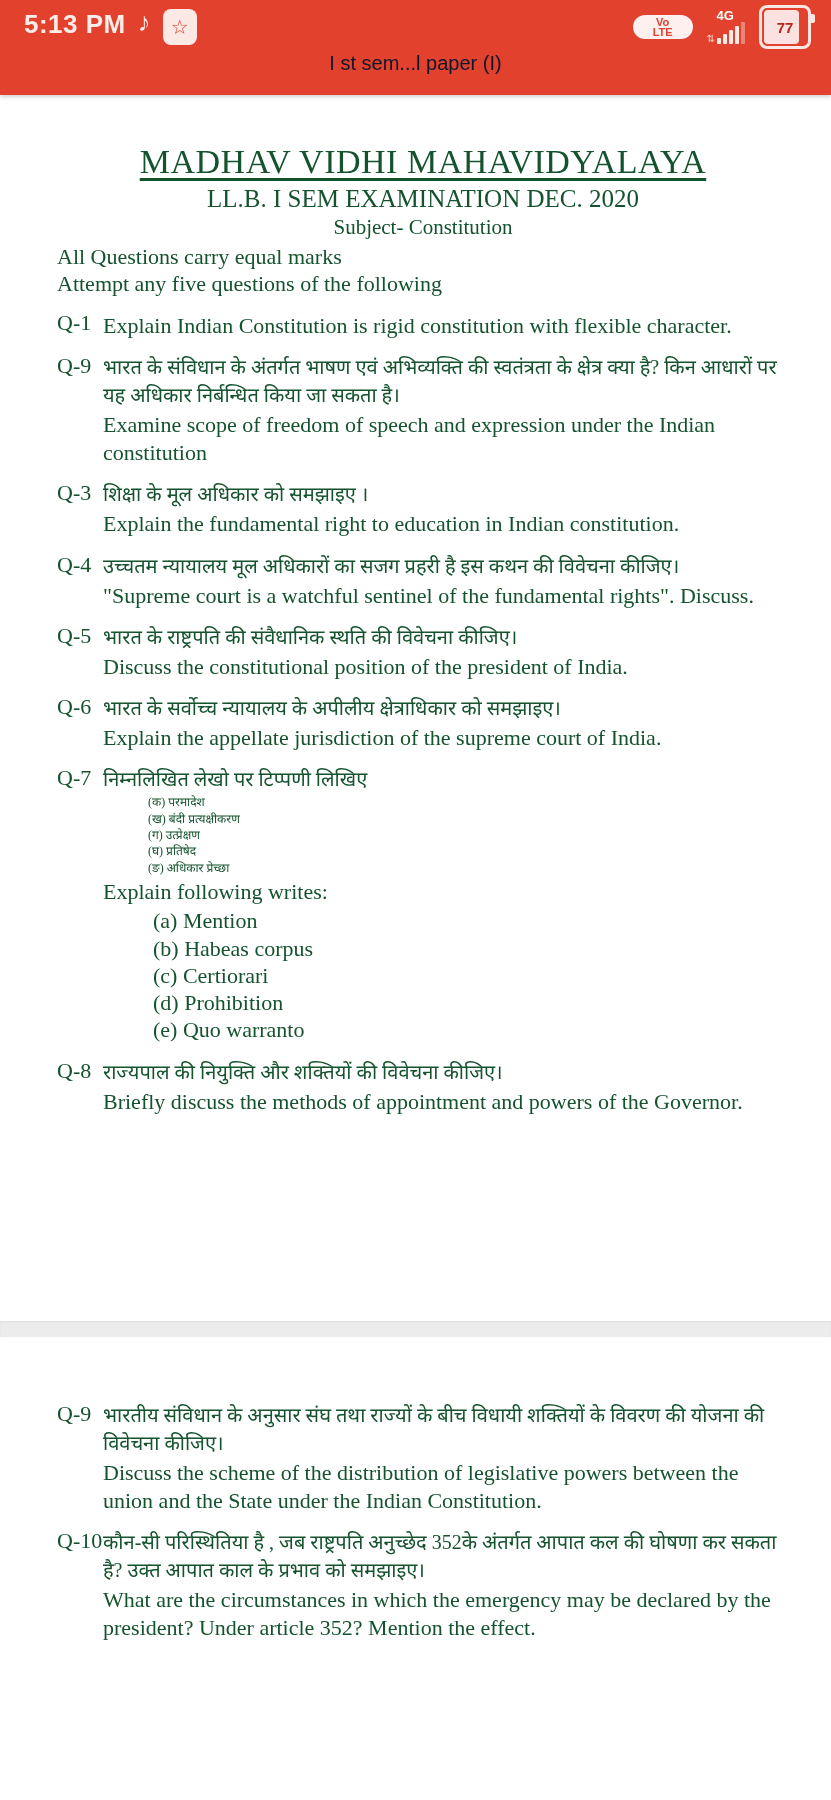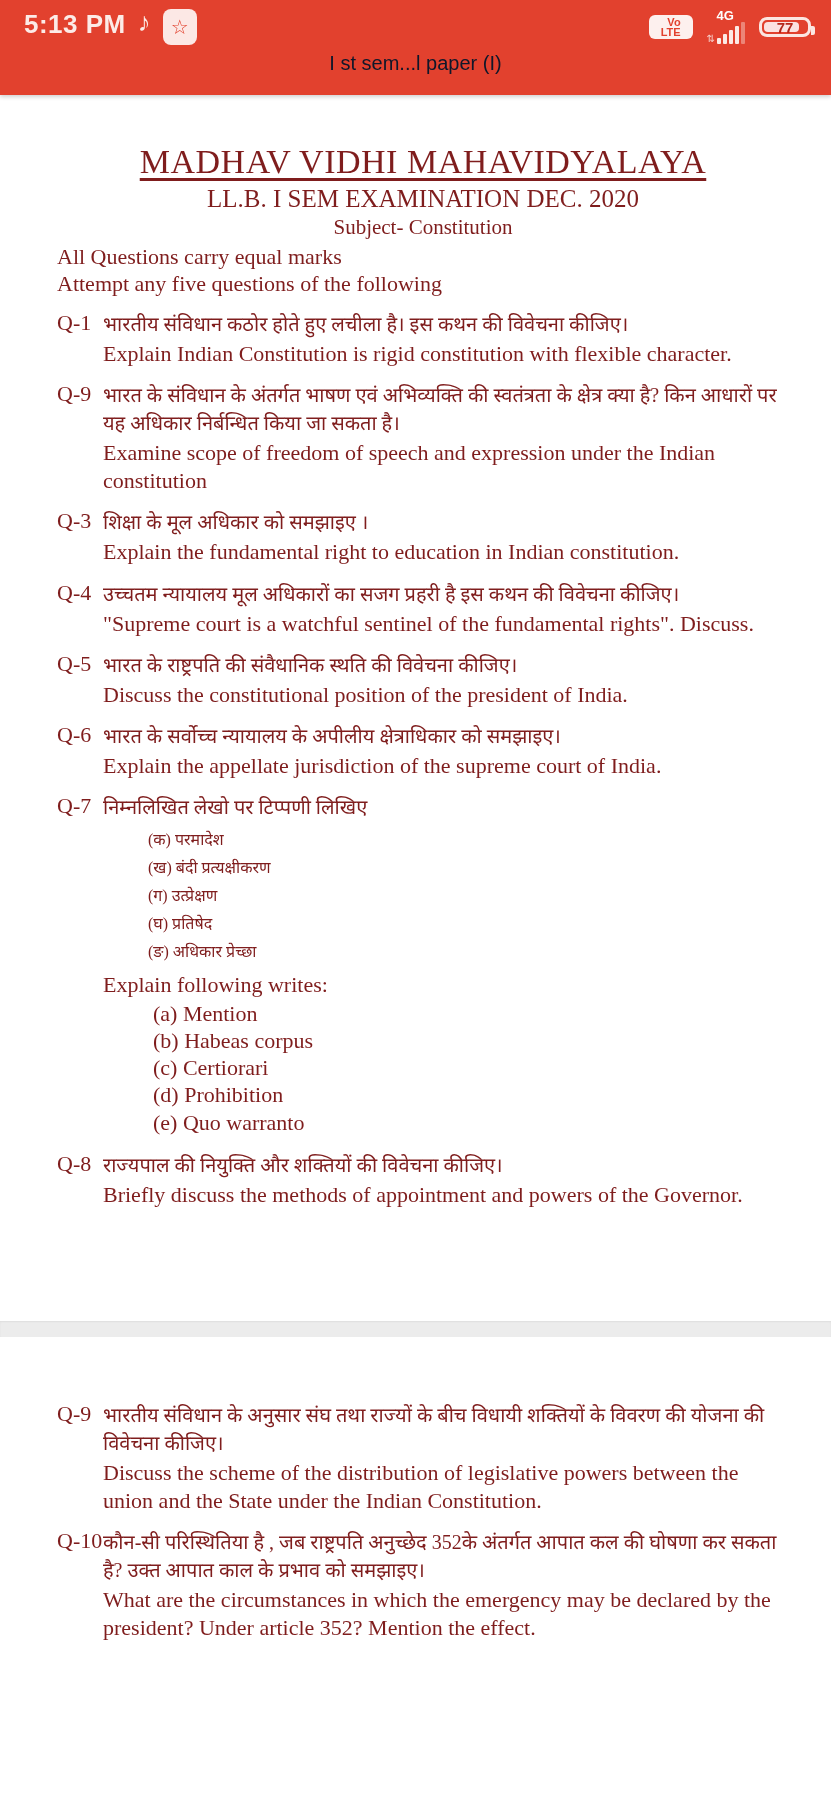--- a/index.html
+++ b/index.html
@@ -9,58 +9,58 @@
 
   
   .appbar { position:relative; height:95px; background:#e2412e; box-shadow:0 2px 4px rgba(0,0,0,.18); font-family:"Liberation Sans", sans-serif; }
   .statusbar { display:flex; justify-content:space-between; align-items:center; padding:8px 20px 0 24px; height:46px; color:#fcebe7; }
   .sb-left { display:flex; gap:12px; }
   .time { font-size:26px; font-weight:700; letter-spacing:.5px; }
   .note-icon { font-size:26px; line-height:1; color:#fceae6; }
   .star-badge { width:34px; height:36px; border-radius:8px; background:rgba(255,255,255,.88);
                 display:flex; align-items:center; justify-content:center; color:#e2412e; font-size:20px; }
   .sb-right { display:flex; align-items:center; gap:14px; }
-  .volte { background:rgba(255,255,255,.92); color:#e2412e; border-radius:6px; padding:2px 12px;
-           font-size:11px; font-weight:700; line-height:.95; text-align:right; display:inline-block; }
+  .volte { background:rgba(255,255,255,.92); color:#e2412e; border-radius:12px; padding:2px 20px;
+           font-size:11px; font-weight:700; line-height:.95; text-align:center; display:inline-block; }
   .volte i { display:block; font-style:normal; }
   .net { position:relative; display:inline-flex; align-items:flex-end; height:34px; }
   .net .g4 { position:absolute; top:-2px; left:10px; font-size:13px; font-weight:700; color:#ffffff; }
   .net .arrows { font-size:10px; color:rgba(255,255,255,.75); margin-right:2px; align-self:flex-end; }
   .bars { display:inline-flex; align-items:flex-end; gap:2px; }
   .bars i { display:block; width:4px; background:#fceae6; border-radius:1px; }
   .bars i:nth-child(1){height:6px} .bars i:nth-child(2){height:10px}
   .bars i:nth-child(3){height:14px} .bars i:nth-child(4){height:18px}
   .bars i:nth-child(5){height:22px; opacity:.4;}
-  .battery { position:relative; width:52px; height:20px; border:3px solid #fbe6e2; border-radius:8px;
+  .battery { position:relative; width:52px; height:44px; border:3px solid #fbe6e2; border-radius:8px;
              display:flex; align-items:center; }
   .battery .fill { position:absolute; left:2px; top:2px; bottom:2px; width:77%; background:rgba(255,255,255,.85); border-radius:4px; }
   .battery .pct { position:relative; width:100%; text-align:center; font-size:15px; font-weight:700; color:#b4271a; }
   .battery:after { content:""; position:absolute; right:-7px; top:6px; width:4px; height:9px; background:#fbe6e2; border-radius:0 2px 2px 0; }
   .titlebar { text-align:center; padding-top:6px; }
   .apptitle { color:#0f172a; font-size:20px; font-weight:400; }
 
   
-  .page { background:#fff; padding:0 42px 0 57px; color:#7f1d1d; }
+  .page { background:#fff; padding:0 42px 0 57px; color:#14532d; }
   .page1 { height:1178px; }
   .page-gap { height:16px; background:#ececec; box-shadow:inset 0 1px 2px rgba(0,0,0,.06); }
   .page2 { padding-top:64px; height:511px; }
 
   .college { margin:48px 0 4px; text-align:center; font-size:34px; font-weight:400; letter-spacing:.5px;
              text-decoration:underline; text-decoration-thickness:3px; text-underline-offset:5px; }
   .examline { margin:2px 0; text-align:center; font-size:25px; font-weight:400; }
   .subjectline { margin:2px 0 4px; text-align:center; font-size:21px; font-weight:400; }
   .note { margin:1px 0; font-size:22px; }
 
   .q { display:flex; margin-top:13px;justify-content:flex-end; }
   .qlabel { flex:none; width:46px; font-size:22px; }
   .qbody { flex:1; }
   .hindi { font-size:20px; line-height:1.4; }
   .english { font-size:22px; line-height:1.28; margin-top:2px; }
   .sublist { margin:2px 0 2px 45px; }
-  .sublist.h div { font-size:16px; line-height:1.12; margin:10px 0; }
+  .sublist.h div { font-size:12px; line-height:1.12; margin:3px 0; }
   .sublist.e { margin-left:50px; }
   .sublist.e div { font-size:22px; line-height:1.1; margin:3px 0; }
 </style>
 </head>
 <body>
 
 <div class="screen">
 
   <header class="appbar">
     <div class="statusbar">
@@ -99,21 +99,20 @@
   <main class="page page1">
     <h1 class="college">MADHAV VIDHI MAHAVIDYALAYA</h1>
     <h2 class="examline">LL.B. I SEM EXAMINATION DEC. 2020</h2>
     <h3 class="subjectline">Subject- Constitution</h3>
     <p class="note">All Questions carry equal marks</p>
     <p class="note">Attempt any five questions of the following</p>
 
     <div class="q">
       <div class="qlabel">Q-1</div>
       <div class="qbody">
-        <div class="hindi">भारतीय संविधान कठोर होते हुए लचीला है। इस कथन की विवेचना कीजिए।</div>
         <div class="english">Explain Indian Constitution is rigid constitution with flexible character.</div>
       </div>
     </div>
 
     <div class="q">
       <div class="qlabel">Q-9</div>
       <div class="qbody">
         <div class="hindi">भारत के संविधान के अंतर्गत भाषण एवं अभिव्यक्ति की स्वतंत्रता के क्षेत्र क्या है? किन आधारों पर यह अधिकार निर्बन्धित किया जा सकता है।</div>
         <div class="english">Examine scope of freedom of speech and expression under the Indian constitution</div>
       </div>

